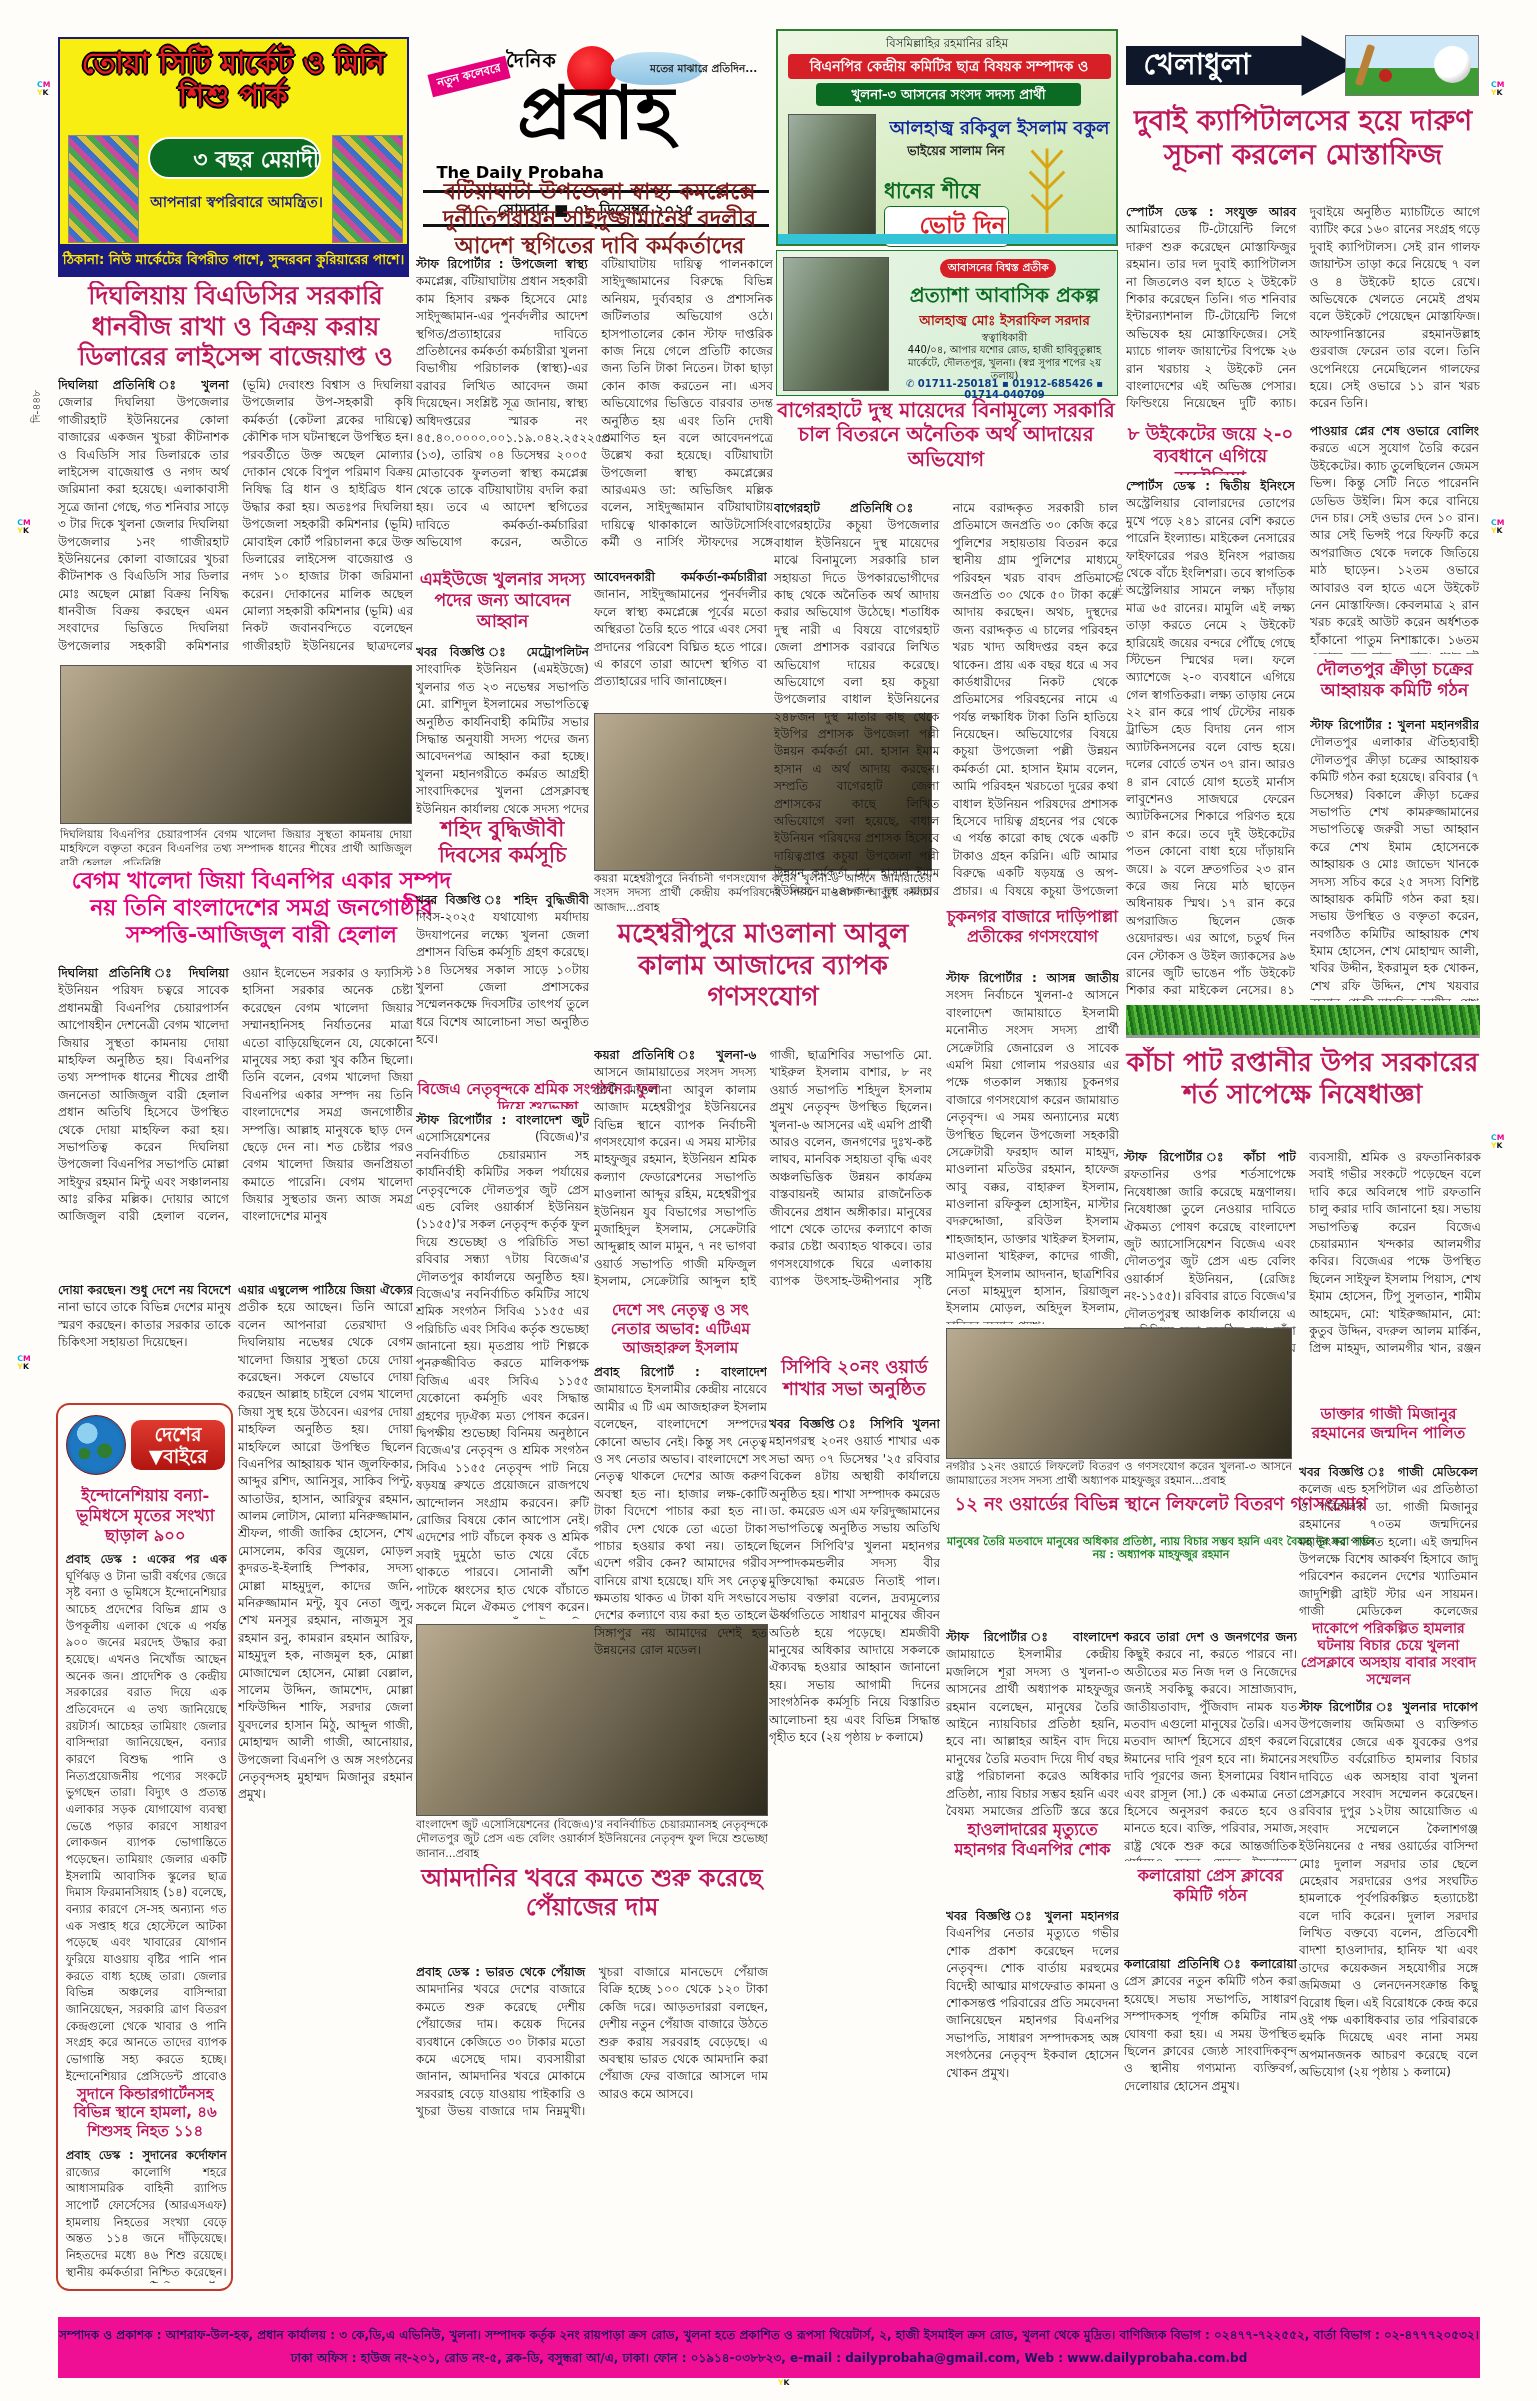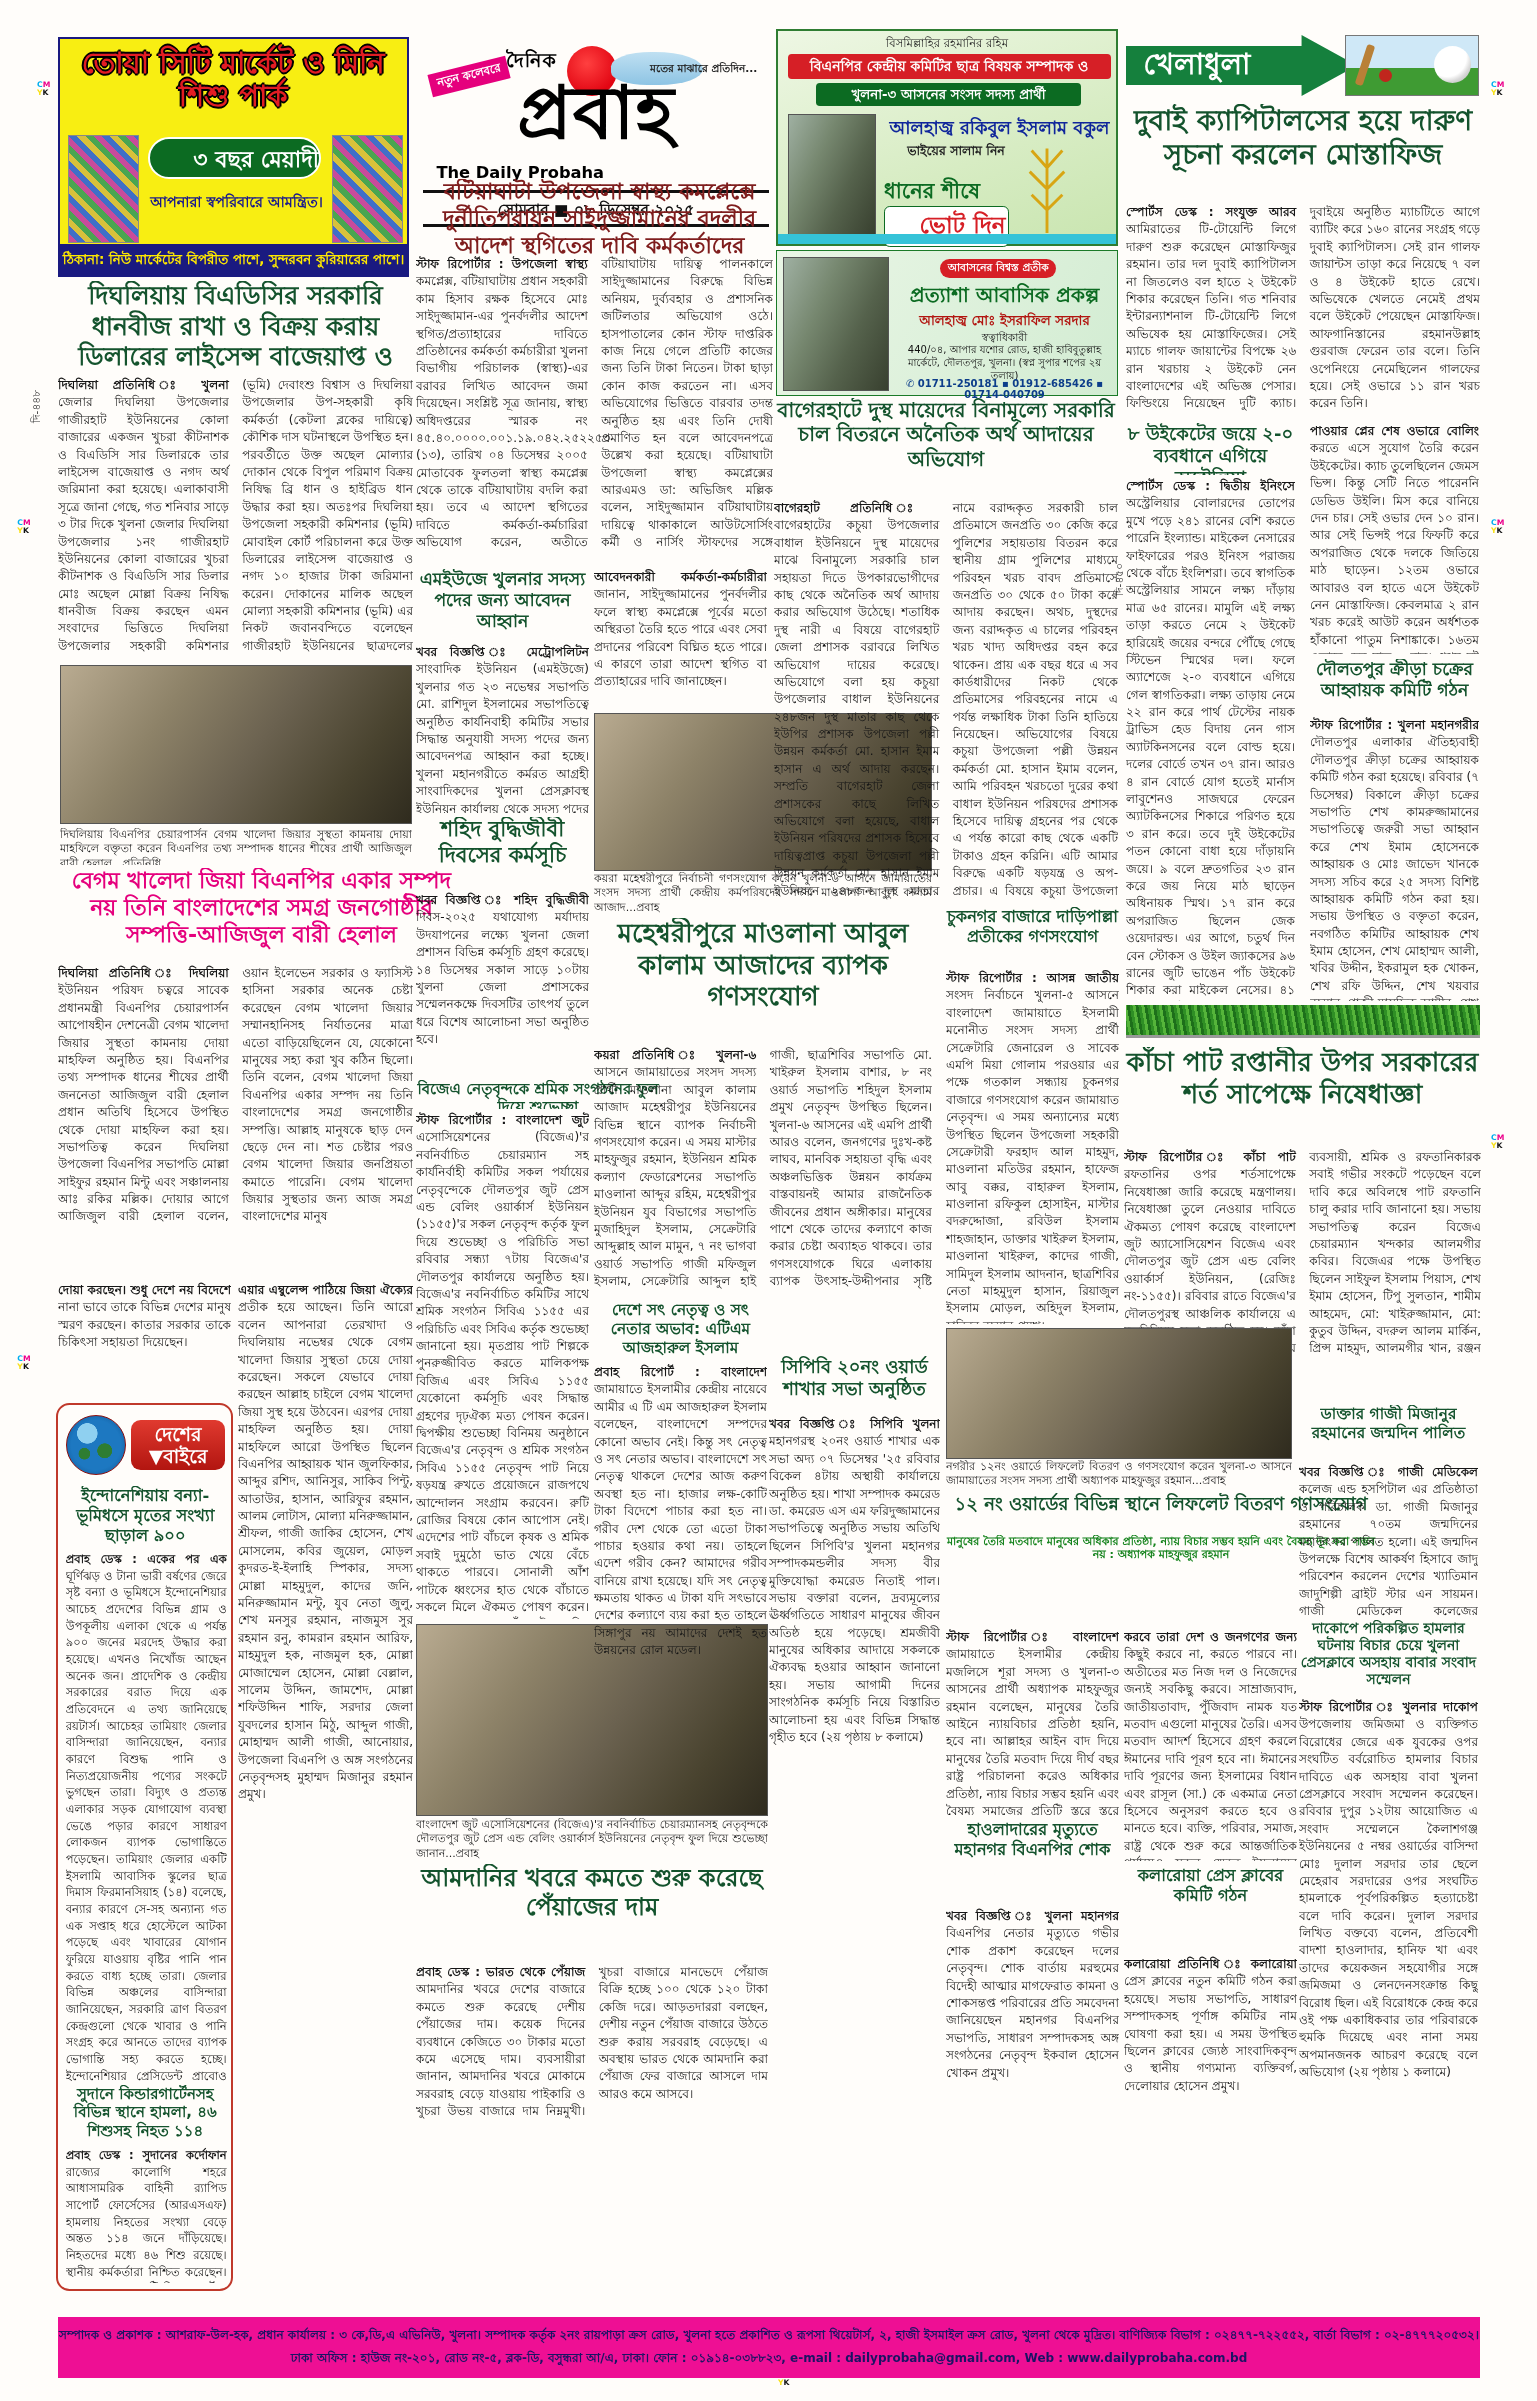--- a/index.html
+++ b/index.html
@@ -2,21 +2,21 @@
 <html><head>
 <meta charset="utf-8">
 <style>
   html,body{margin:0;padding:0;background:#e9e9e9;}
   .page{position:relative;width:1537px;height:2402px;margin:0 auto;background:#fffdfa;
         font-family:"DejaVu Sans",sans-serif;overflow:hidden;}
   .abs{position:absolute;box-sizing:border-box;}
   .bodytext{font-size:12px;line-height:1.45;text-align:justify;color:#161616;overflow:hidden;}
   .bodytext::first-line{font-weight:bold;}
   .cols2{column-count:2;column-gap:13.4px;}
-  .hl{font-weight:bold;text-align:center;line-height:1.22;color:#14532d;overflow:hidden;}
+  .hl{font-weight:bold;text-align:center;line-height:1.22;color:#be185d;overflow:hidden;}
   .hl-red{color:#7f1d1d;margin-top:16px;}
   .hl-pink{color:#e5007d;}
   .hl-green{color:#15831c;}
   .caption{font-size:11px;line-height:1.3;color:#222;text-align:justify;overflow:hidden;}
   .photo{background:linear-gradient(125deg,#b9ab91 0%,#8d8268 30%,#6b6250 55%,#49432f 80%,#2f2b1e 100%);
          border:1px solid #555;}
   .photo2{background:linear-gradient(115deg,#9fb0a2 0%,#76876f 35%,#55624c 65%,#38402f 100%);
          border:1px solid #555;}
   .rule{background:#111;}
   
@@ -33,21 +33,21 @@
      text-align:center;}
   .toya-bar{background:#1a1a80;color:#ffe900;font-weight:bold;text-align:center;}
   .minimg{border:1.9px solid #888;background:
      repeating-linear-gradient(45deg,#c84b9b 0 5.8px,#3f6fc8 5.8px 11.5px,#d8c13b 11.5px 17.3px,#4aa551 17.3px 23px);}
   .bnp{background:linear-gradient(160deg,#eef7e4,#d7ecc3 60%,#c9e5b0);border:2.9px solid #2f7d32;}
   .bnp-red{background:#d61f26;color:#fff;font-weight:bold;text-align:center;border-radius:3.8px;}
   .bnp-green{background:#0c6b22;color:#fff;font-weight:bold;text-align:center;border-radius:3.8px;}
   .prot{background:linear-gradient(120deg,#eaf6e6,#d2ecd2);border:1.9px solid #1b7a28;}
   .prot-tag{background:#d61f26;color:#fff;border-radius:11.5px;font-size:10.6px;font-weight:bold;padding:1px 7.7px;}
   
-  .sp-banner{background:#15803d;clip-path:polygon(0 18%,76% 18%,76% 0,100% 50%,76% 100%,76% 82%,0 82%);
+  .sp-banner{background:#0f172a;clip-path:polygon(0 18%,76% 18%,76% 0,100% 50%,76% 100%,76% 82%,0 82%);
      color:#fff;font-weight:bold;display:flex;align-items:center;}
   .sp-img{background:linear-gradient(180deg,#cfe8f7 0 55%,#3f9b33 55% 100%);border:1px solid #777;overflow:hidden;}
   .ball{position:absolute;border-radius:50%;
      background:radial-gradient(circle at 35% 30%,#ffffff 55%,#d8d8d8 70%,#aaa),
      radial-gradient(circle at 30% 40%,#111 8%,transparent 9%);}
   .grass{background:
      repeating-linear-gradient(80deg,#2f8f25 0 2.9px,#55b43a 2.9px 5.8px,#1d6f1a 5.8px 8.6px);
      border-bottom:3.8px solid #999;}
   .vmark{font-size:10.6px;color:#333;transform:rotate(-90deg);transform-origin:left top;white-space:nowrap;}
   .cmyk{font-size:7.7px;line-height:1;font-weight:bold;}

